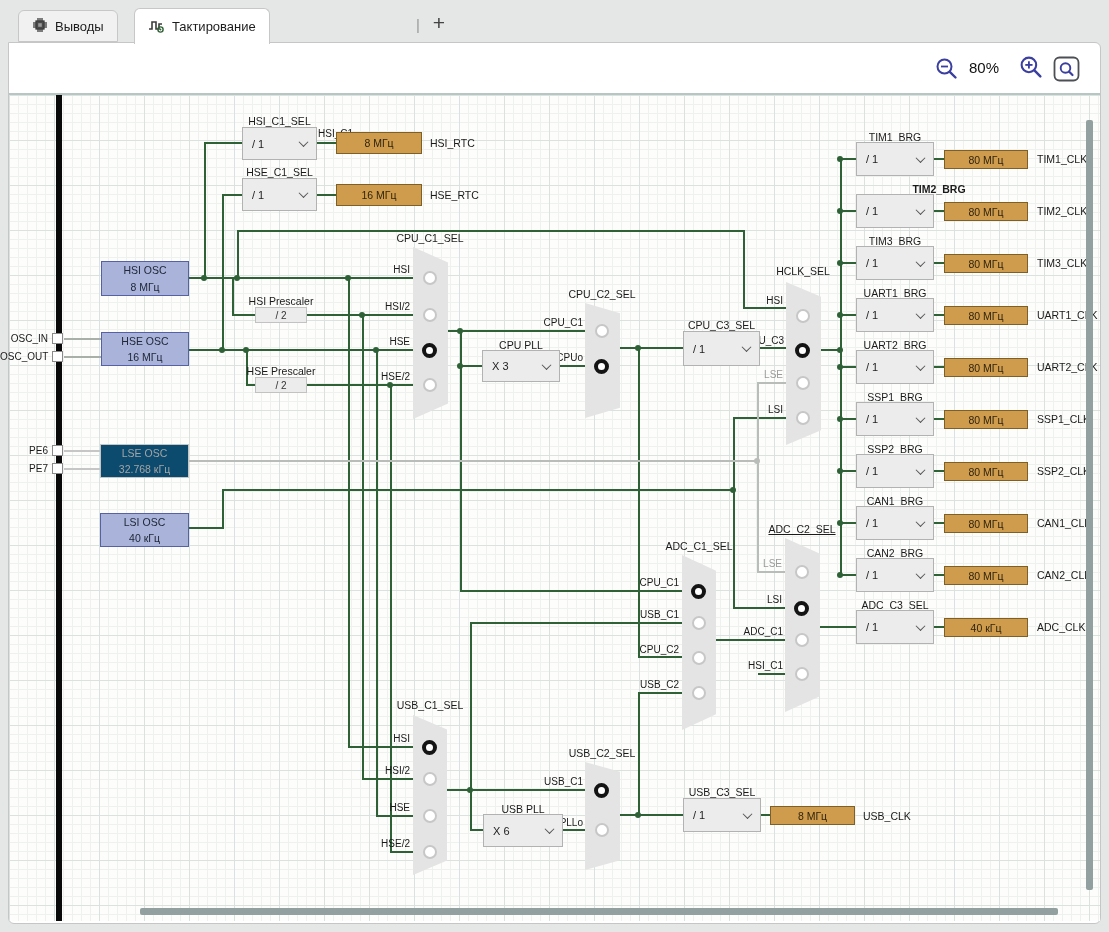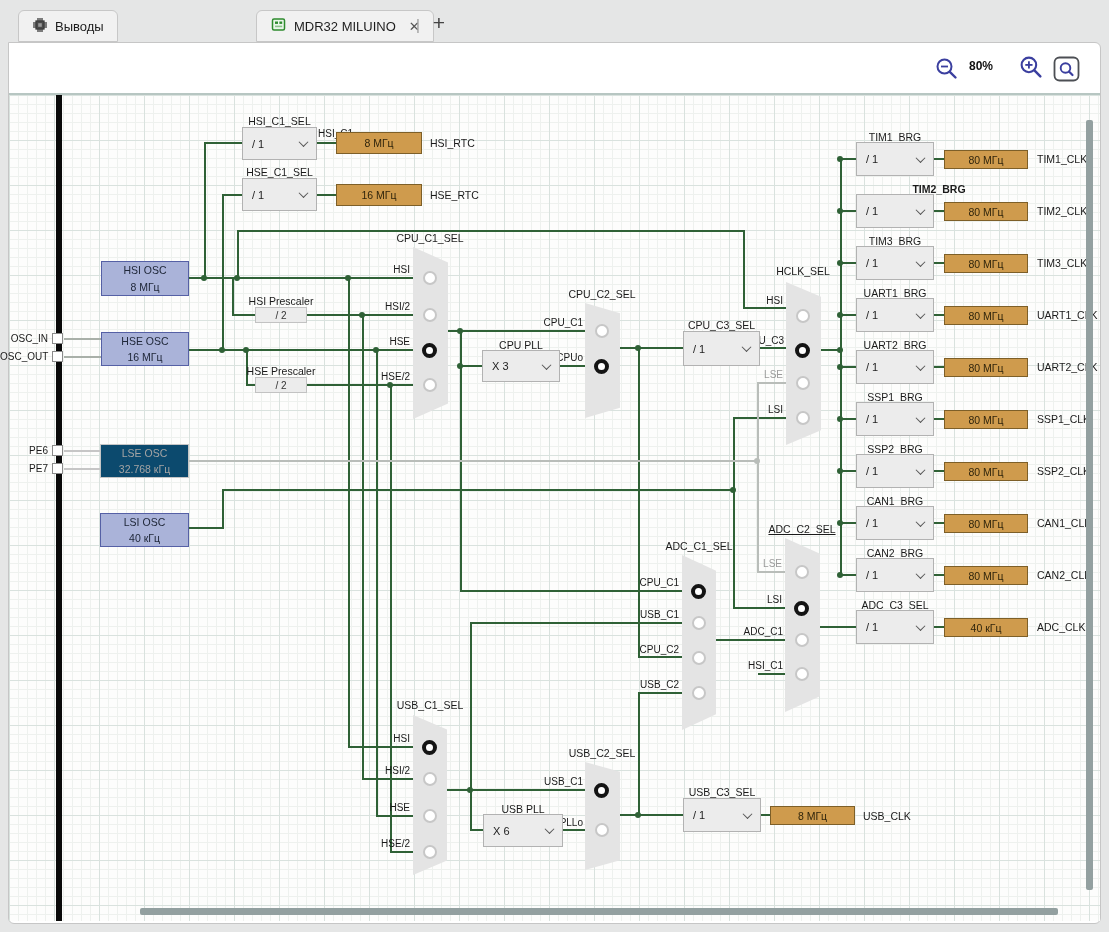--- a/index.html
+++ b/index.html
@@ -9,21 +9,21 @@
   .tab{position:absolute;display:flex;align-items:center;gap:7px;padding:0 13px;
        height:32px;top:10px;border:1px solid #c7c7c7;border-radius:6px 6px 0 0;
        background:#f1f1f1;font-size:13px;color:#1d1d1d;box-sizing:border-box;cursor:default;}
   .tab.active{background:#ffffff;height:36px;top:8px;border-bottom:none;z-index:5;}
   .tabx{font-size:13px;color:#555;margin-left:6px;}
   .tabsep{position:absolute;top:16px;font-size:15px;color:#999;}
   .tabplus{position:absolute;top:11px;font-size:21px;color:#444;width:26px;text-align:center;}
   
   .panel{position:absolute;left:8px;top:42px;width:1093px;height:882px;background:#fff;
          border:1px solid #c6c6c6;border-radius:0 6px 6px 6px;box-sizing:border-box;z-index:1;}
-  .zoomlvl{position:absolute;top:59px;font-size:12px;font-weight:700;color:#111;z-index:6;}
+  .zoomlvl{position:absolute;top:59px;font-size:15px;font-weight:400;color:#111;z-index:6;}
   .ticon{position:absolute;z-index:6;}
   
   .canvas{position:absolute;left:9px;top:95px;width:1091px;height:826px;background:#fdfdfc;
      background-image:
        linear-gradient(#d9e2de 1px,transparent 1px),
        linear-gradient(90deg,#d9e2de 1px,transparent 1px),
        linear-gradient(#eef1ee 1px,transparent 1px),
        linear-gradient(90deg,#eef1ee 1px,transparent 1px);
      background-size:45px 45px,45px 45px,9px 9px,9px 9px;z-index:2;}
   .topline{position:absolute;left:9px;top:93px;width:1091px;height:2px;background:#b7c6c2;z-index:3;}
@@ -87,32 +87,30 @@
             <line x1="1" y1="8" x2="4" y2="8"></line>
             <line x1="1" y1="10" x2="4" y2="10"></line>
       <line x1="12" y1="6" x2="15" y2="6"></line>
             <line x1="12" y1="8" x2="15" y2="8"></line>
             <line x1="12" y1="10" x2="15" y2="10"></line>
       </g>
         </svg></span>
     <span>Выводы</span>
   </div>
 
-
-  <div class="tab" style="left:256px;">
+  <div class="tab active" style="left:134px;">
     <span>
       <svg width="17" height="17" viewBox="0 0 17 17">
-          <rect x="2.5" y="3" width="12" height="11" rx="1.5" fill="#eaf6ea" stroke="#2e8b2e" stroke-width="1.5"></rect>
-      <rect x="5" y="5.5" width="3" height="2.4" fill="#2e8b2e"></rect>
-          <rect x="9.4" y="5.5" width="2.8" height="2.4" fill="#2e8b2e"></rect>
-      <rect x="5" y="9.6" width="7.2" height="1.6" fill="#8cc48c"></rect>
+          <path d="M1 12 h3 v-7 h4 v7 h3 v-5 h3" stroke="#3c3c3c" stroke-width="1.6" fill="none"></path>
+      <circle cx="12.5" cy="12.5" r="2.6" fill="none" stroke="#2f6136" stroke-width="1.4"></circle>
+      <circle cx="12.5" cy="12.5" r="0.9" fill="#2f6136"></circle>
         </svg></span>
-    <span>MDR32 MILUINO</span>
-    <span class="tabx">✕</span>
+    <span>Тактирование</span>
   </div>
+
   <span class="tabsep" style="left:416px;">|</span>
   <span class="tabplus" style="left:426px;">+</span>
 
   <div class="panel"></div>
 
   <span class="ticon" style="left:934px;top:56px;">
     <svg width="26" height="26" viewBox="0 0 26 26">
         <circle cx="10.5" cy="10.5" r="7" fill="none" stroke="#3b3f9f" stroke-width="2"></circle>
     <line x1="15.8" y1="15.8" x2="21.5" y2="21.5" stroke="#3b3f9f" stroke-width="2.4" stroke-linecap="round"></line>
     <line x1="7" y1="10.5" x2="14" y2="10.5" stroke="#3b3f9f" stroke-width="1.8"></line>

